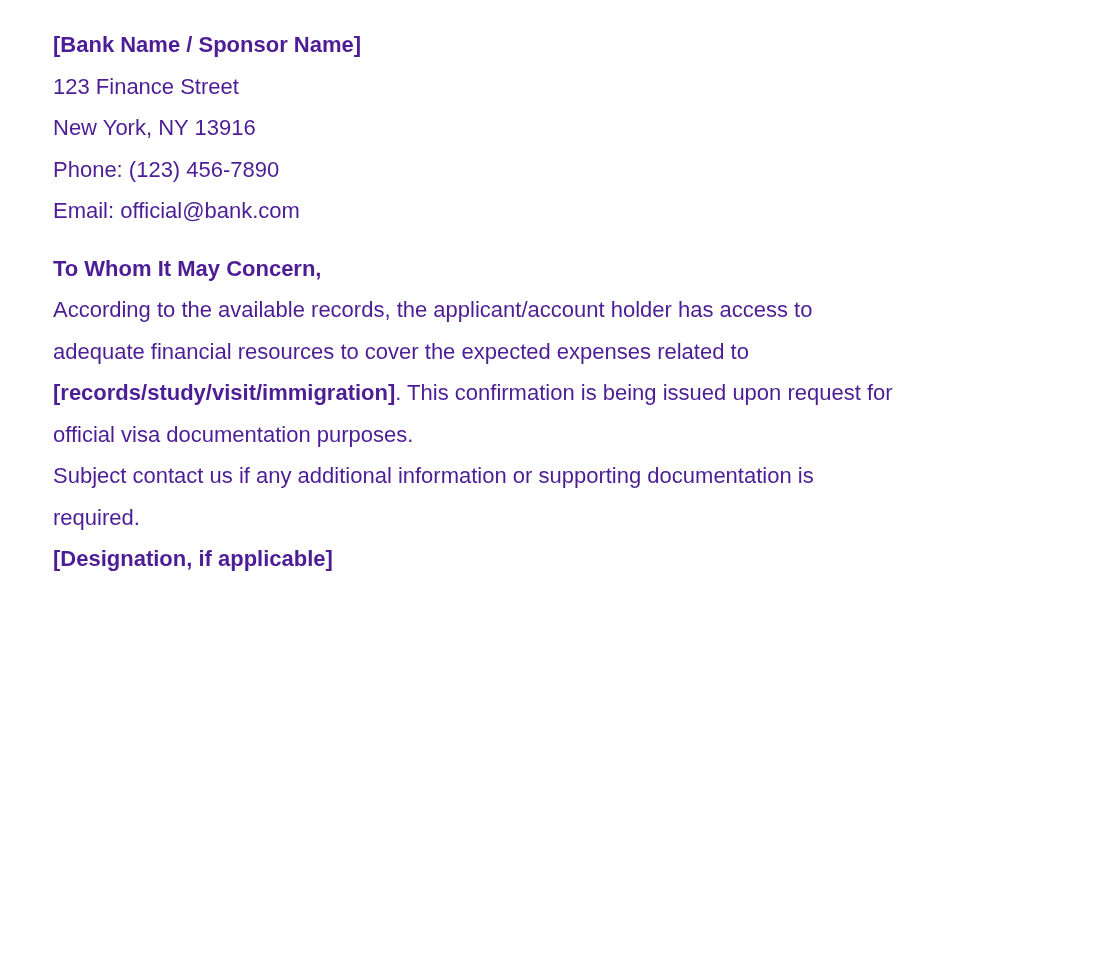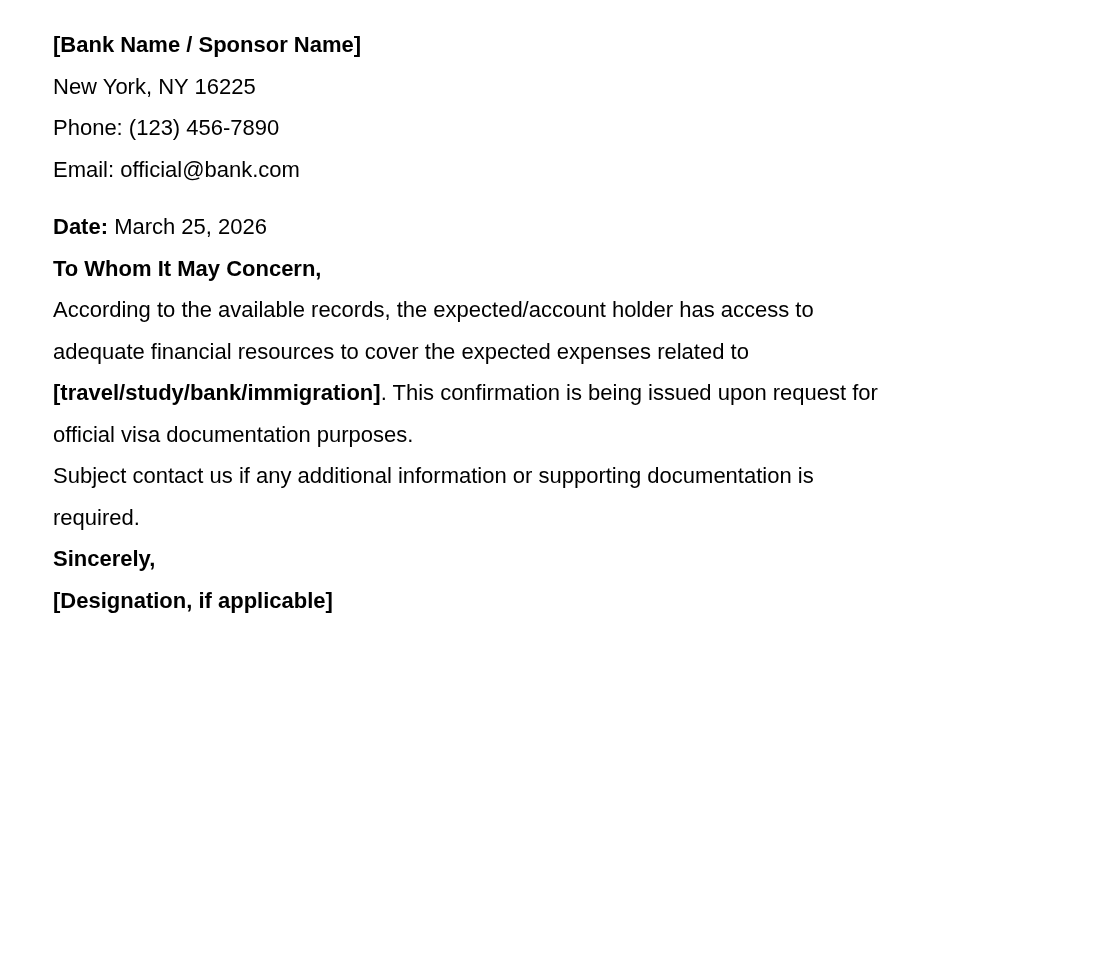--- a/index.html
+++ b/index.html
@@ -6,21 +6,21 @@
     margin: 0;
     padding: 0;
     background: #ffffff;
   }
   .page {
     position: relative;
     width: 1108px;
     height: 969px;
     box-sizing: border-box;
     background: #ffffff;
-    color: #000000;
+    color: #4c1d95;
     font-family: "Liberation Sans", sans-serif;
     font-size: 22px;
     padding: 24px 52px 0 53px;
     overflow: hidden;
   }
   .page p {
     margin: 0;
     line-height: 41.5px;
     white-space: pre-line;   
     max-width: 1003px;
@@ -32,37 +32,36 @@
     font-weight: 700;
   }
 </style>
 </head>
 <body>
 
 <div class="page">
 
   <div class="block">
     <p class="bold">[Bank Name / Sponsor Name]</p>
-    <p>New York, NY 16225</p>
+    <p>123 Finance Street</p>
+    <p>New York, NY 13916</p>
     <p>Phone: (123) 456-7890</p>
     <p>Email: official@bank.com</p>
   </div>
 
-  <p class="block"><strong>Date:</strong><span> March 25, 2026</span></p>
 
 
   <p class="block bold">To Whom It May Concern,</p>
 
 
-  <p class="block"><span>According to the available records, the expected/account holder has access to
+  <p class="block"><span>According to the available records, the applicant/account holder has access to
 adequate financial resources to cover the expected expenses related to
-</span><strong>[travel/study/bank/immigration]</strong><span>. This confirmation is being issued upon request for
+</span><strong>[records/study/visit/immigration]</strong><span>. This confirmation is being issued upon request for
 official visa documentation purposes.</span></p>
 
   <p class="block">Subject contact us if any additional information or supporting documentation is
 required.</p>
 
   <div class="block">
-    <p class="bold">Sincerely,</p>
     <p class="bold">[Designation, if applicable]</p>
   </div>
 
 </div>
 
 </body></html>

